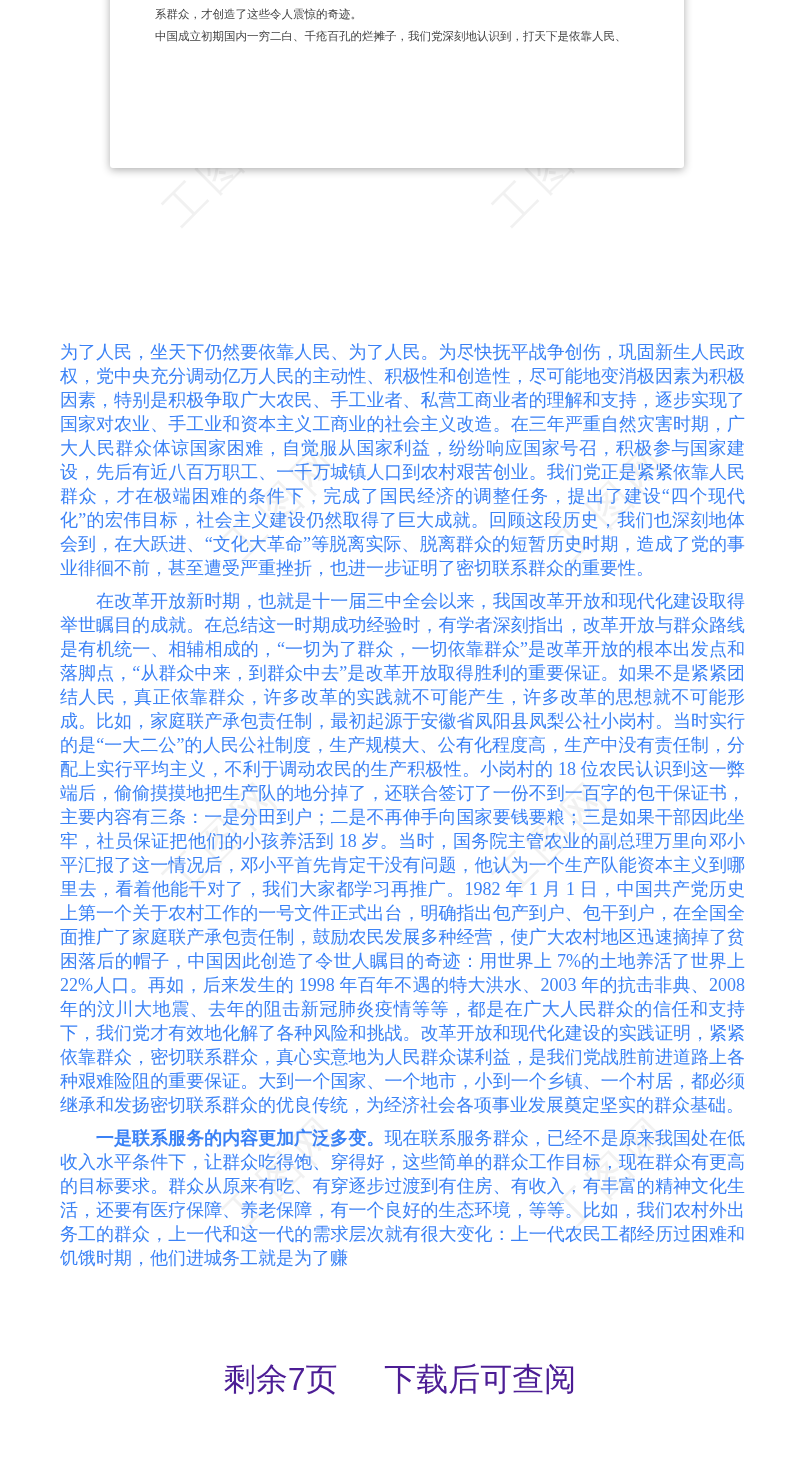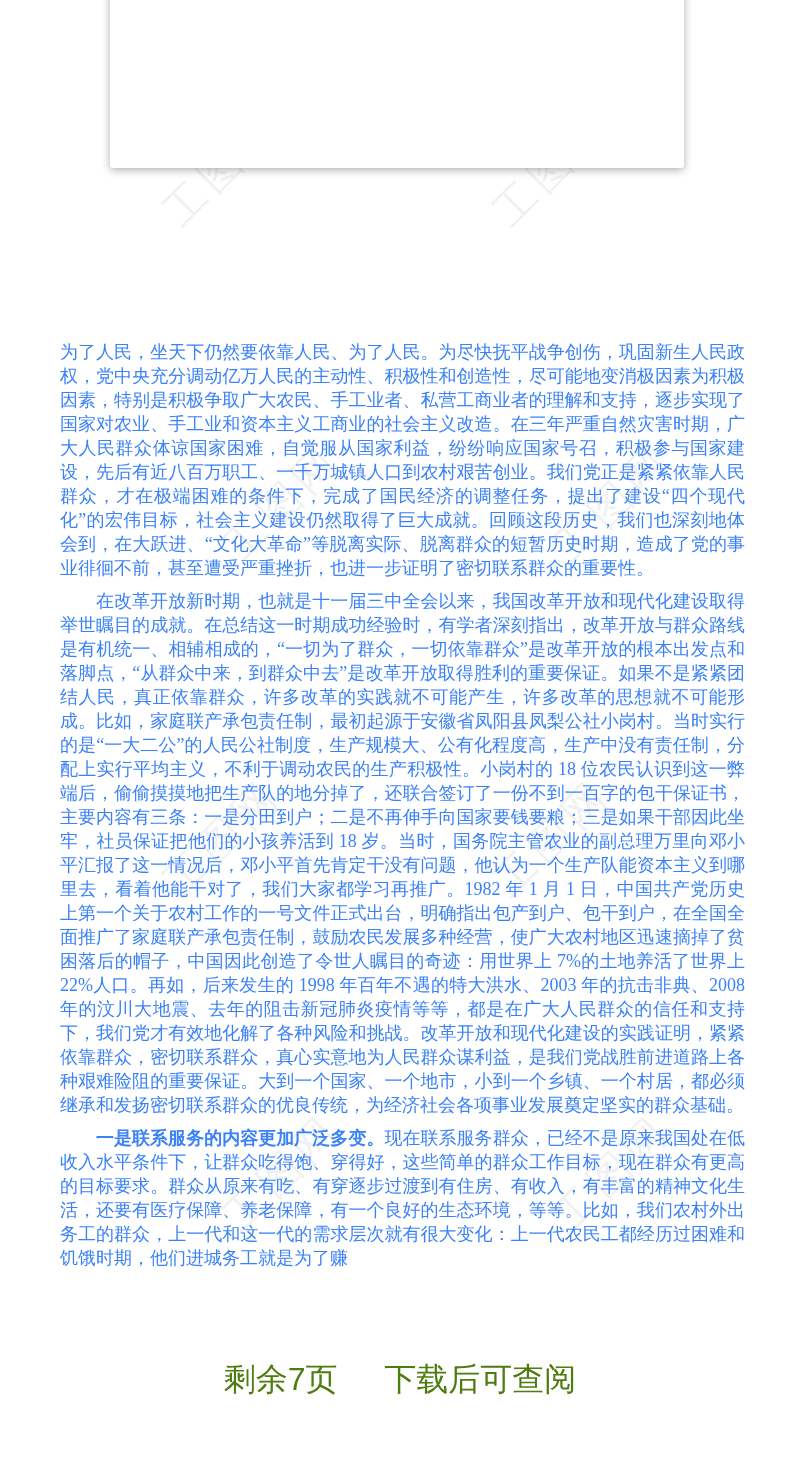--- a/index.html
+++ b/index.html
@@ -39,21 +39,21 @@
   }
   .para{margin:0 0 9px 0;}
   .para.indent{text-indent:2em;}
   .para.bold{font-weight:bold;}
   .para b{font-weight:bold;}
   
   .footer{
     position:absolute;left:0;right:0;top:1358px;
     text-align:center;
     font-family:"Liberation Sans","DejaVu Sans",sans-serif;
-    font-size:32px;color:#4d7c0f;z-index:1;
+    font-size:32px;color:#4c1d95;z-index:1;
   }
   .footer .hint{margin-left:38px;}
 </style>
 </head>
 <body>
 
 <div class="page">
 
   <div class="watermark-layer">
       <div class="wm" style="left: 150px; top: 140px; opacity: 0.05;">工图网</div>
@@ -61,20 +61,22 @@
       <div class="wm" style="left: 210px; top: 475px; opacity: 0.05;">工图网</div>
       <div class="wm" style="left: 540px; top: 475px; opacity: 0.05;">工图网</div>
       <div class="wm" style="left: 150px; top: 810px; opacity: 0.05;">工图网</div>
       <div class="wm" style="left: 480px; top: 810px; opacity: 0.05;">工图网</div>
       <div class="wm" style="left: 210px; top: 1145px; opacity: 0.05;">工图网</div>
       <div class="wm" style="left: 540px; top: 1145px; opacity: 0.05;">工图网</div>
     </div>
 
   <div class="prev-card">
     <div class="prev-lines">
+        <div class="prev-line">系群众，才创造了这些令人震惊的奇迹。</div>
+        <div class="prev-line">中国成立初期国内一穷二白、千疮百孔的烂摊子，我们党深刻地认识到，打天下是依靠人民、</div>
       </div>
   </div>
 
   <div class="doc-body">
       <p class="para">为了人民，坐天下仍然要依靠人民、为了人民。为尽快抚平战争创伤，巩固新生人民政权，党中央充分调动亿万人民的主动性、积极性和创造性，尽可能地变消极因素为积极因素，特别是积极争取广大农民、手工业者、私营工商业者的理解和支持，逐步实现了国家对农业、手工业和资本主义工商业的社会主义改造。在三年严重自然灾害时期，广大人民群众体谅国家困难，自觉服从国家利益，纷纷响应国家号召，积极参与国家建设，先后有近八百万职工、一千万城镇人口到农村艰苦创业。我们党正是紧紧依靠人民群众，才在极端困难的条件下，完成了国民经济的调整任务，提出了建设“四个现代化”的宏伟目标，社会主义建设仍然取得了巨大成就。回顾这段历史，我们也深刻地体会到，在大跃进、“文化大革命”等脱离实际、脱离群众的短暂历史时期，造成了党的事业徘徊不前，甚至遭受严重挫折，也进一步证明了密切联系群众的重要性。</p>
       <p class="para indent">在改革开放新时期，也就是十一届三中全会以来，我国改革开放和现代化建设取得举世瞩目的成就。在总结这一时期成功经验时，有学者深刻指出，改革开放与群众路线是有机统一、相辅相成的，“一切为了群众，一切依靠群众”是改革开放的根本出发点和落脚点，“从群众中来，到群众中去”是改革开放取得胜利的重要保证。如果不是紧紧团结人民，真正依靠群众，许多改革的实践就不可能产生，许多改革的思想就不可能形成。比如，家庭联产承包责任制，最初起源于安徽省凤阳县凤梨公社小岗村。当时实行的是“一大二公”的人民公社制度，生产规模大、公有化程度高，生产中没有责任制，分配上实行平均主义，不利于调动农民的生产积极性。小岗村的 18 位农民认识到这一弊端后，偷偷摸摸地把生产队的地分掉了，还联合签订了一份不到一百字的包干保证书，主要内容有三条：一是分田到户；二是不再伸手向国家要钱要粮；三是如果干部因此坐牢，社员保证把他们的小孩养活到 18 岁。当时，国务院主管农业的副总理万里向邓小平汇报了这一情况后，邓小平首先肯定干没有问题，他认为一个生产队能资本主义到哪里去，看着他能干对了，我们大家都学习再推广。1982 年 1 月 1 日，中国共产党历史上第一个关于农村工作的一号文件正式出台，明确指出包产到户、包干到户，在全国全面推广了家庭联产承包责任制，鼓励农民发展多种经营，使广大农村地区迅速摘掉了贫困落后的帽子，中国因此创造了令世人瞩目的奇迹：用世界上 7%的土地养活了世界上 22%人口。再如，后来发生的 1998 年百年不遇的特大洪水、2003 年的抗击非典、2008 年的汶川大地震、去年的阻击新冠肺炎疫情等等，都是在广大人民群众的信任和支持下，我们党才有效地化解了各种风险和挑战。改革开放和现代化建设的实践证明，紧紧依靠群众，密切联系群众，真心实意地为人民群众谋利益，是我们党战胜前进道路上各种艰难险阻的重要保证。大到一个国家、一个地市，小到一个乡镇、一个村居，都必须继承和发扬密切联系群众的优良传统，为经济社会各项事业发展奠定坚实的群众基础。</p>
       <p class="para indent"><b>一是联系服务的内容更加广泛多变。</b>现在联系服务群众，已经不是原来我国处在低收入水平条件下，让群众吃得饱、穿得好，这些简单的群众工作目标，现在群众有更高的目标要求。群众从原来有吃、有穿逐步过渡到有住房、有收入，有丰富的精神文化生活，还要有医疗保障、养老保障，有一个良好的生态环境，等等。比如，我们农村外出务工的群众，上一代和这一代的需求层次就有很大变化：上一代农民工都经历过困难和饥饿时期，他们进城务工就是为了赚</p>
     </div>
 
   <div class="footer">

